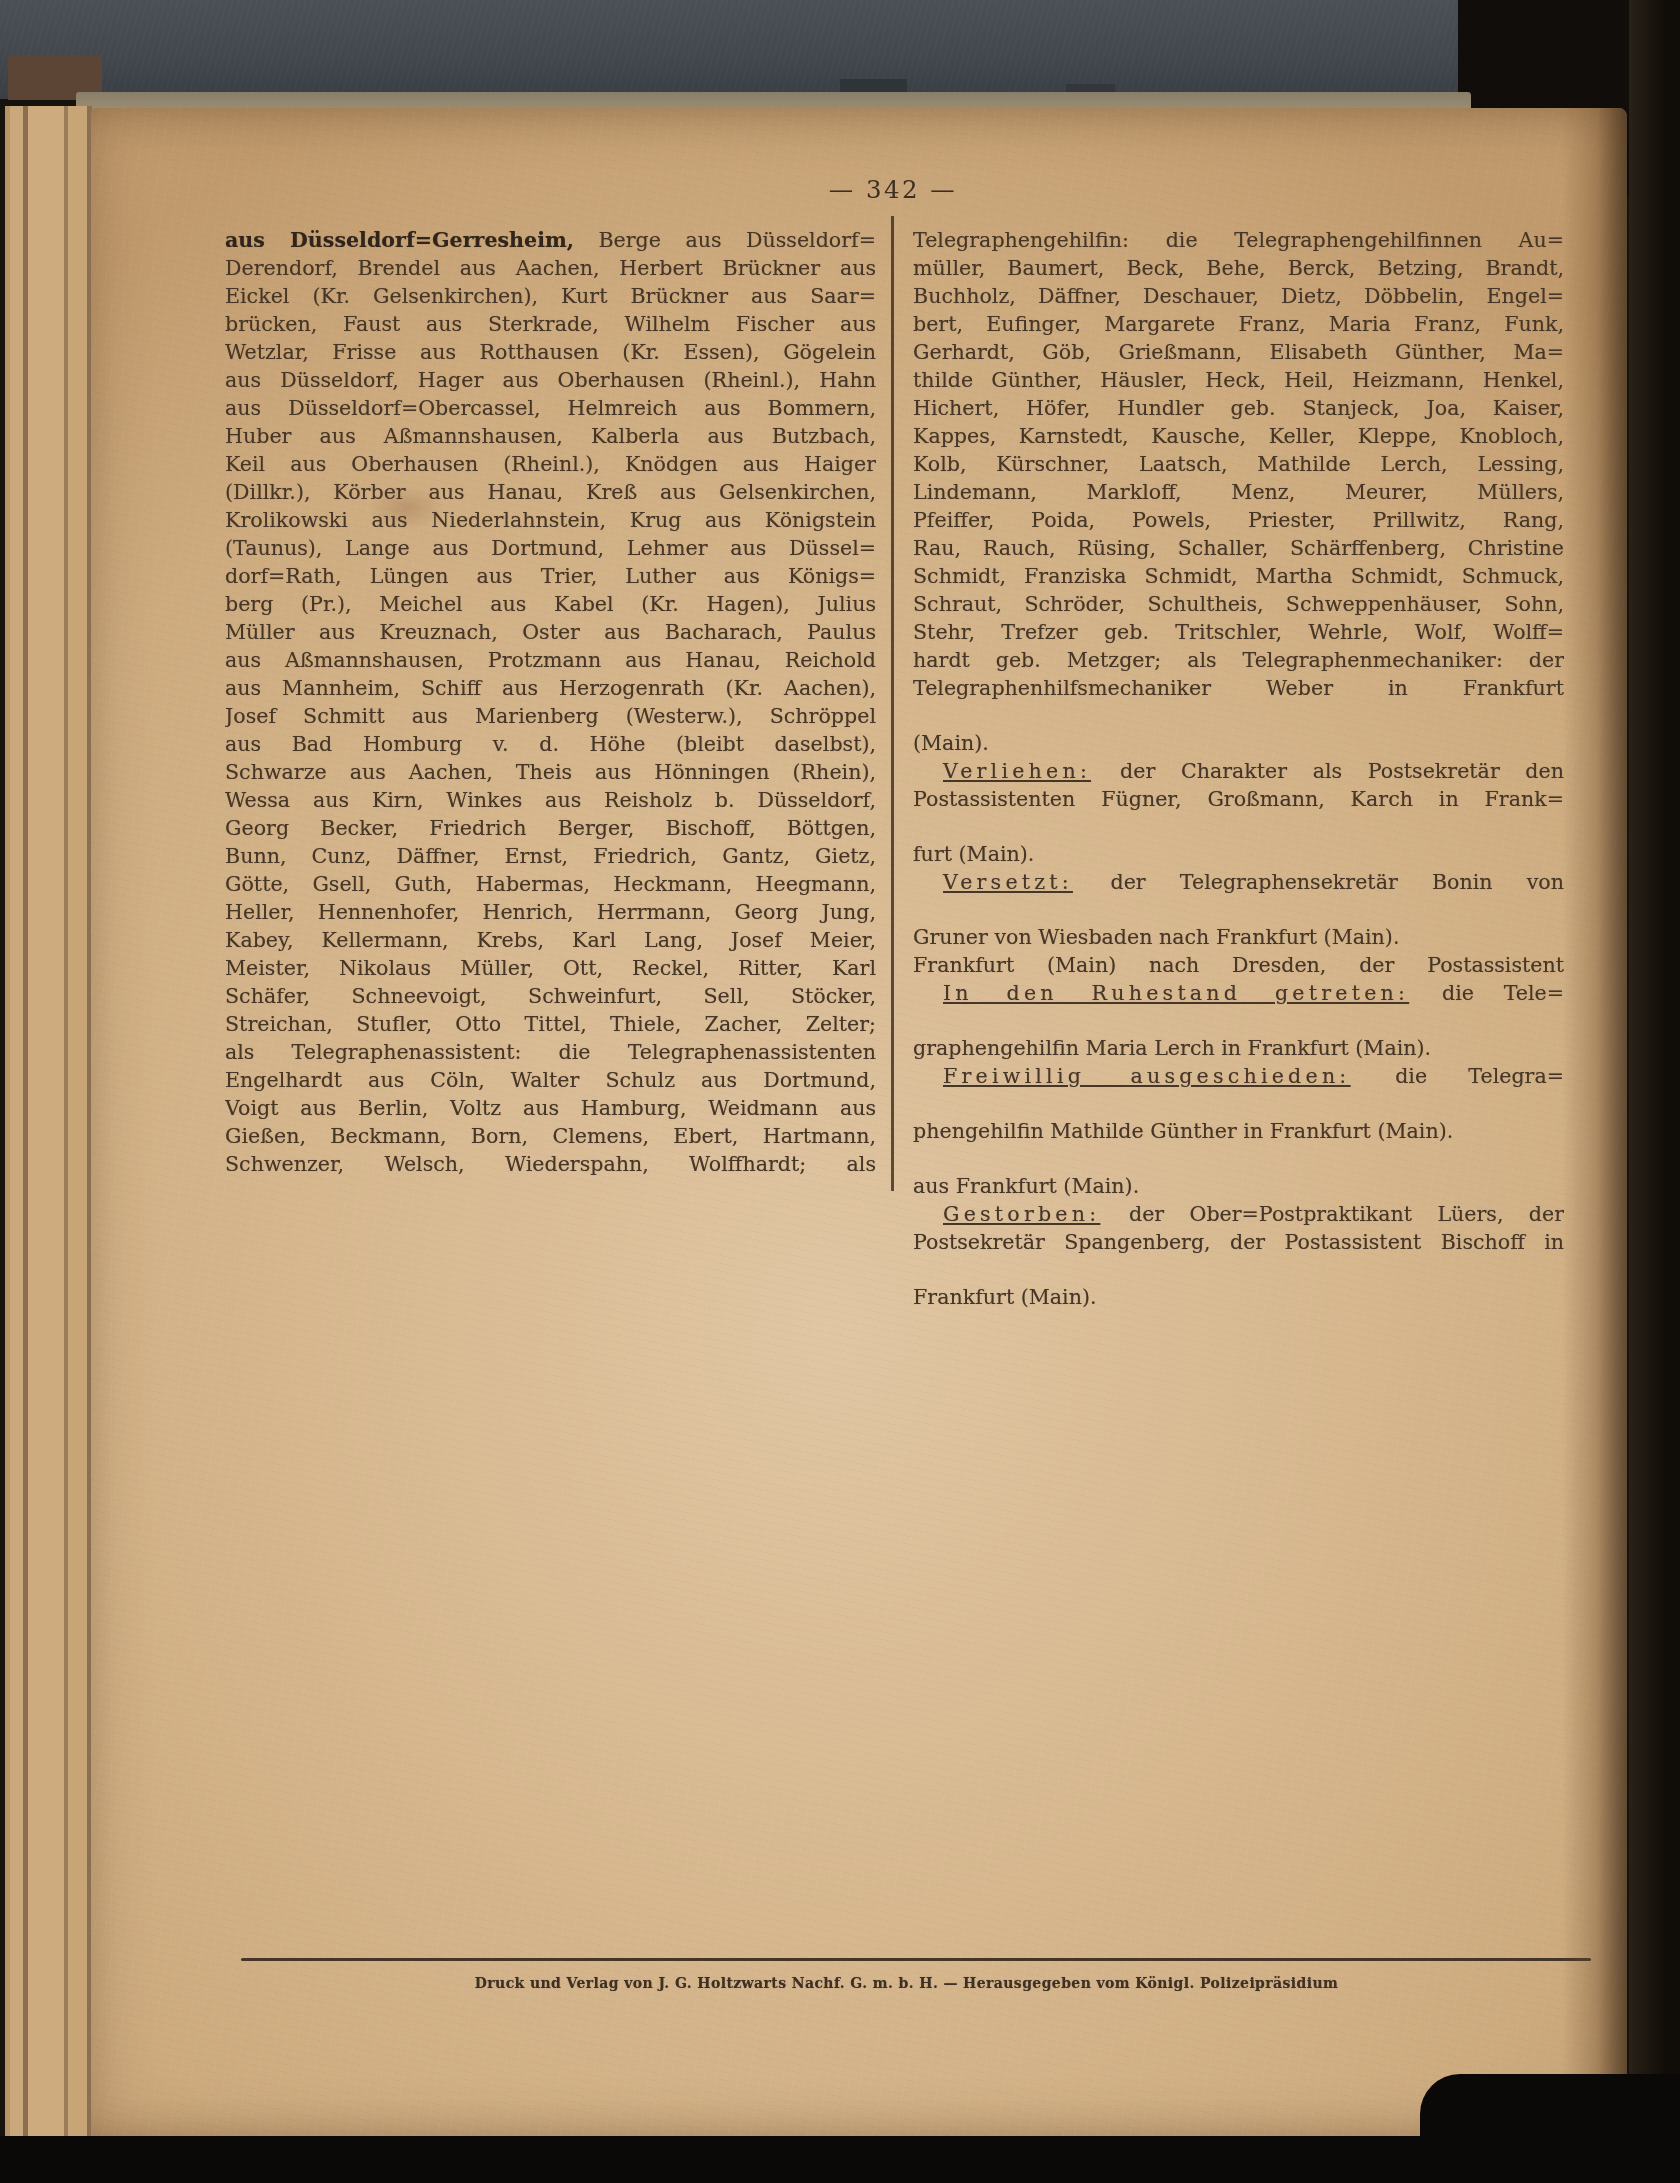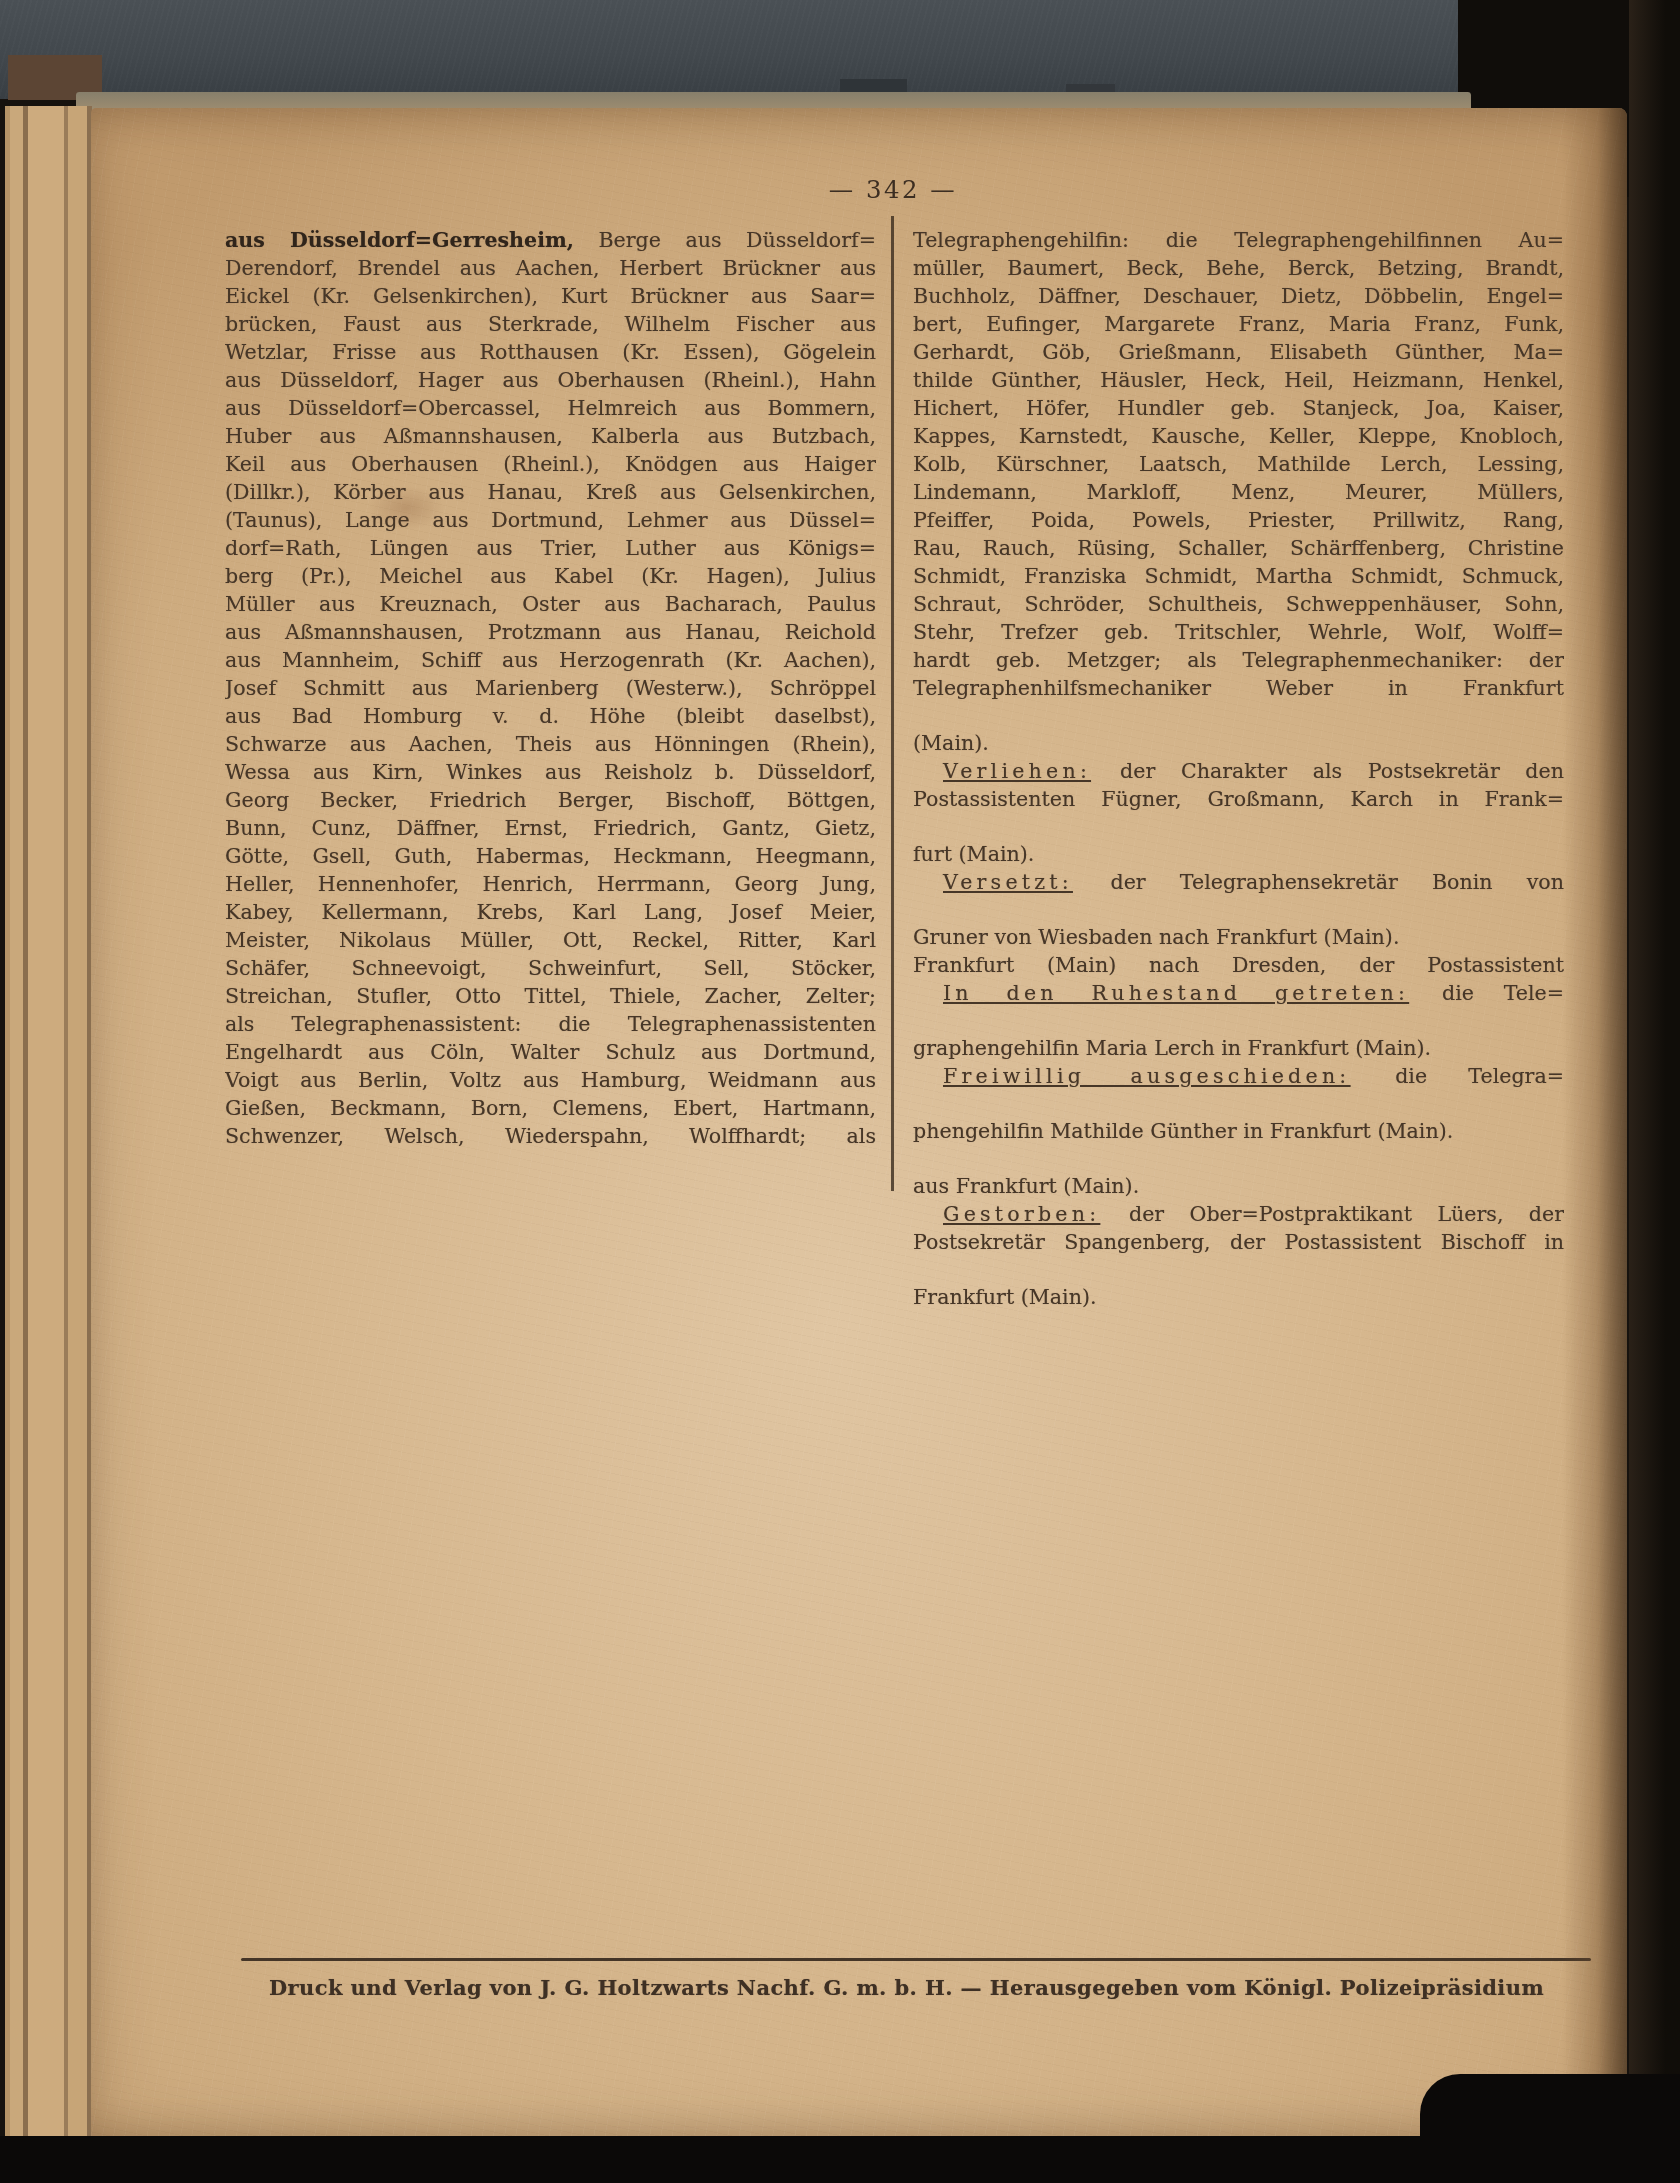--- a/index.html
+++ b/index.html
@@ -49,21 +49,21 @@
   .divider{position:absolute;left:800px;top:108px;width:2.5px;height:975px;background:rgba(58,44,30,.8);}
   .tl{margin:0;height:28px;line-height:28px;font-size:20.6px;color:#463627;
     text-align:justify;text-align-last:justify;overflow:hidden;
     text-shadow:0 0 0.8px rgba(70,54,42,.45);}
   .tl.end{text-align-last:left;margin-top:27px;}
   .tl.ind{text-indent:30px;}
   .tl b{font-weight:700;color:#30251b;}
   .spaced{letter-spacing:4.2px;margin-right:3.4px;text-decoration:underline;}
   .footer-rule{position:absolute;left:150px;top:1850px;width:1350px;height:3.4px;background:#443527;border-radius:1.7px;}
   .imprint{position:absolute;left:101px;top:1867px;width:1429px;text-align:center;
-    font-size:21px;font-weight:700;letter-spacing:0.4px;color:#3e3024;
+    font-size:14px;font-weight:700;letter-spacing:0.4px;color:#3e3024;
     text-shadow:0 0 0.8px rgba(62,48,36,.5);}
 </style>
 </head>
 <body>
 
 <div>
   <div class="scan-top"></div>
   <div class="scan-top-texture"></div>
   <div class="top-right-black"></div>
   <div class="fragment"></div>
@@ -84,20 +84,21 @@
       <p class="tl"><b>aus Düsseldorf=Gerresheim,</b> Berge aus Düsseldorf=</p>
       <p class="tl">Derendorf, Brendel aus Aachen, Herbert Brückner aus</p>
       <p class="tl">Eickel (Kr. Gelsenkirchen), Kurt Brückner aus Saar=</p>
       <p class="tl">brücken, Faust aus Sterkrade, Wilhelm Fischer aus</p>
       <p class="tl">Wetzlar, Frisse aus Rotthausen (Kr. Essen), Gögelein</p>
       <p class="tl">aus Düsseldorf, Hager aus Oberhausen (Rheinl.), Hahn</p>
       <p class="tl">aus Düsseldorf=Obercassel, Helmreich aus Bommern,</p>
       <p class="tl">Huber aus Aßmannshausen, Kalberla aus Butzbach,</p>
       <p class="tl">Keil aus Oberhausen (Rheinl.), Knödgen aus Haiger</p>
       <p class="tl">(Dillkr.), Körber aus Hanau, Kreß aus Gelsenkirchen,</p>
+      <p class="tl">Krolikowski aus Niederlahnstein, Krug aus Königstein</p>
       <p class="tl">(Taunus), Lange aus Dortmund, Lehmer aus Düssel=</p>
       <p class="tl">dorf=Rath, Lüngen aus Trier, Luther aus Königs=</p>
       <p class="tl">berg (Pr.), Meichel aus Kabel (Kr. Hagen), Julius</p>
       <p class="tl">Müller aus Kreuznach, Oster aus Bacharach, Paulus</p>
       <p class="tl">aus Aßmannshausen, Protzmann aus Hanau, Reichold</p>
       <p class="tl">aus Mannheim, Schiff aus Herzogenrath (Kr. Aachen),</p>
       <p class="tl">Josef Schmitt aus Marienberg (Westerw.), Schröppel</p>
       <p class="tl">aus Bad Homburg v. d. Höhe (bleibt daselbst),</p>
       <p class="tl">Schwarze aus Aachen, Theis aus Hönningen (Rhein),</p>
       <p class="tl">Wessa aus Kirn, Winkes aus Reisholz b. Düsseldorf,</p>

